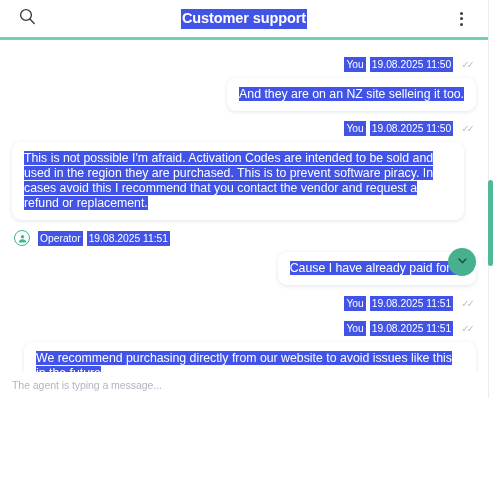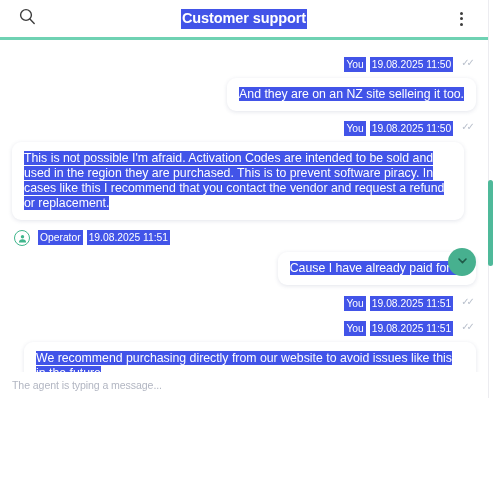--- a/index.html
+++ b/index.html
@@ -93,21 +93,21 @@
   .sel {
     background: #4254e8;
     color: #ffffff;
     box-decoration-break: clone;
     -webkit-box-decoration-break: clone;
   }
 
   
   .meta {
     display: flex;
-    align-items: flex-start;
+    align-items: flex-end;
     gap: 4px;
     font-size: 10.3px;
     line-height: 13px;
     color: #6a6a6a;
     margin: 6px 0 6px 0;
   }
   .meta.right { justify-content: flex-end; padding-right: 4px; }
   .meta.left  { justify-content: flex-start; padding-left: 2px; }
   .meta .sel { padding: 1px 2px; }
   .ticks {
@@ -255,21 +255,21 @@
       </div>
 
       <div class="meta right" style="margin-top:10px;">
         <span class="sel">You</span>
         <span class="sel">19.08.2025 11:50</span>
         <span class="ticks">✓✓</span>
       </div>
 
       <div class="row left" style="margin-top:4px;">
         <div class="bubble wide">
-          <span class="sel">This is not possible I'm afraid. Activation Codes are intended to be sold and used in the region they are purchased. This is to prevent software piracy. In cases like this I recommend that you contact the vendor and request a refund or replacement.</span>
+          <span class="sel">This is not possible I'm afraid. Activation Codes are intended to be sold and used in the region they are purchased. This is to prevent software piracy. In cases avoid this I recommend that you contact the vendor and request a refund or replacement.</span>
         </div>
       </div>
 
       <div class="meta left" style="margin-top:10px;">
         <span class="avatar">
           <svg width="11" height="11" viewBox="0 0 11 11">
             <circle cx="5.5" cy="3.8" r="1.7" fill="#3fb68c"></circle>
             <path d="M1.9 9.4c0-2 1.6-3.2 3.6-3.2s3.6 1.2 3.6 3.2z" fill="#3fb68c"></path>
           </svg>
         </span>

